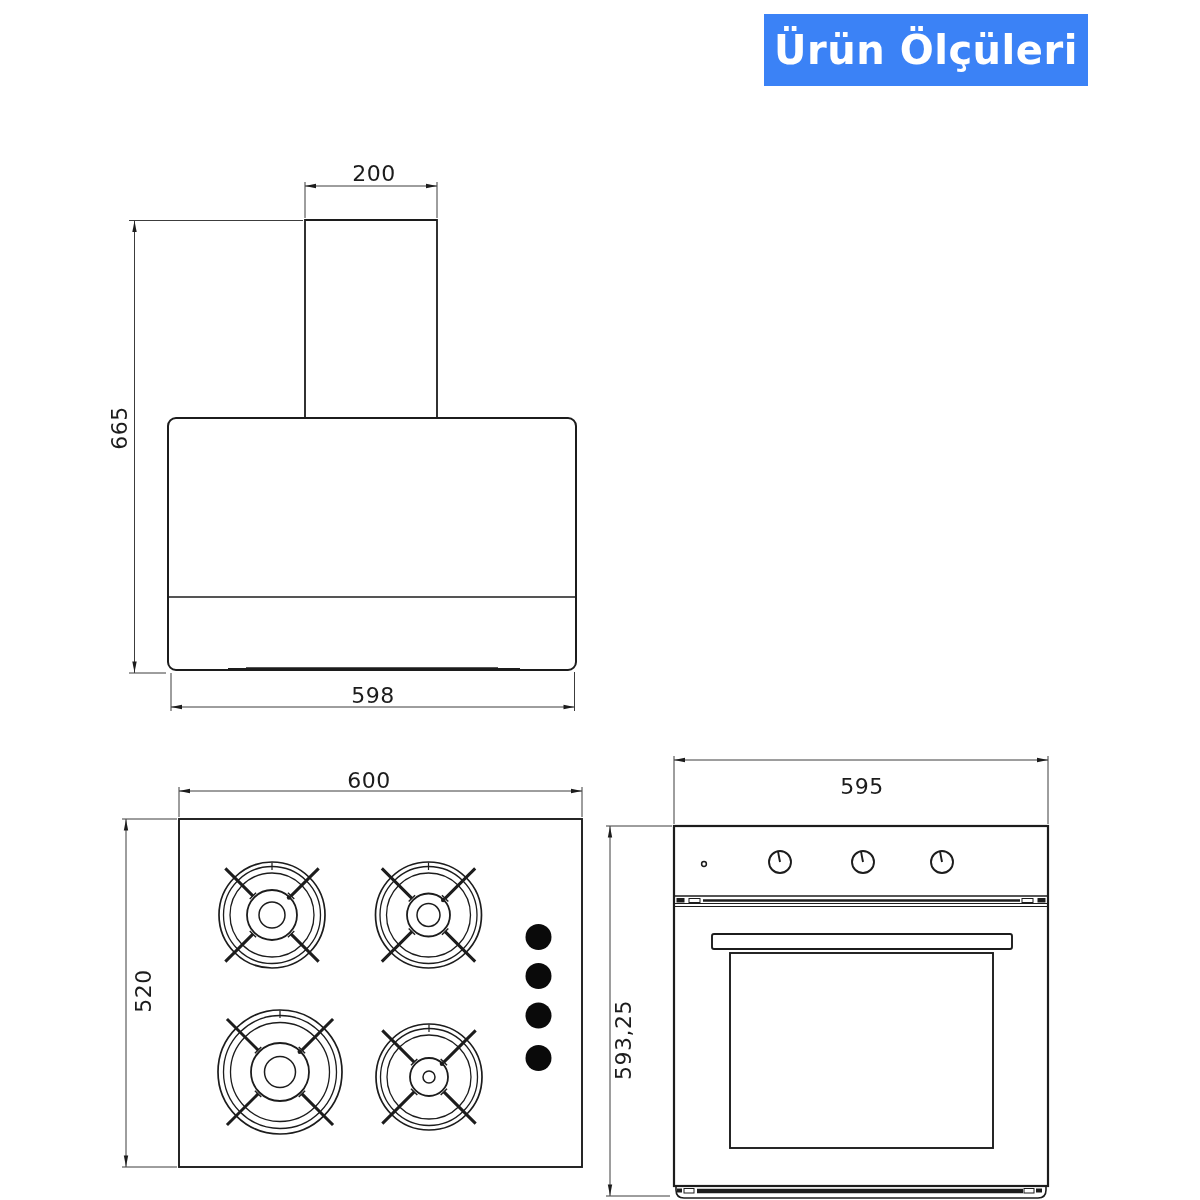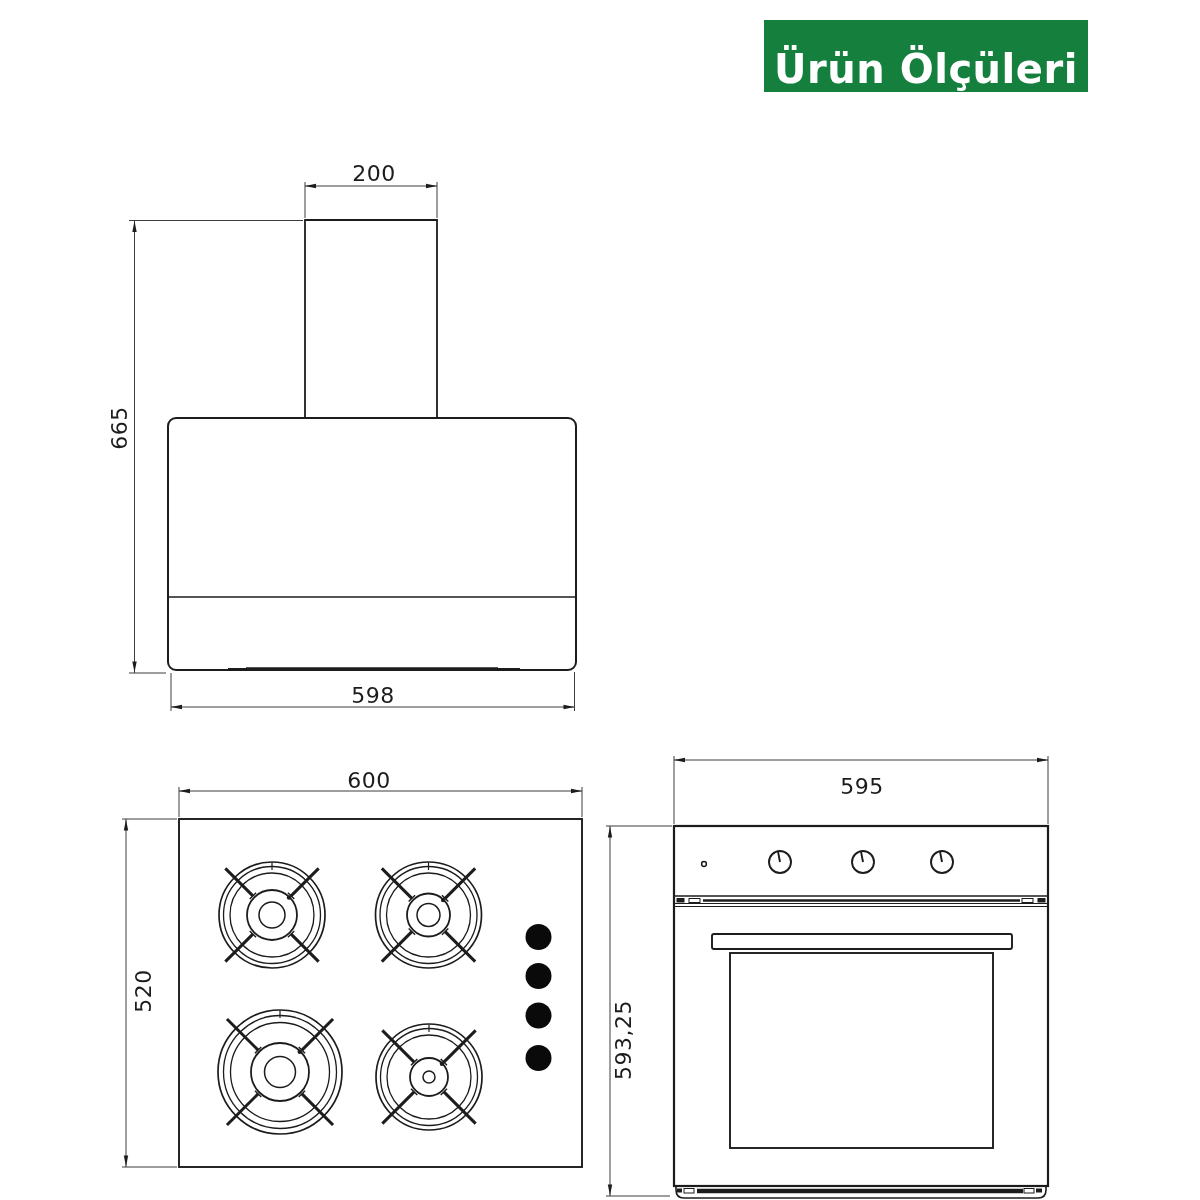--- a/index.html
+++ b/index.html
@@ -1,19 +1,19 @@
 <!DOCTYPE html>
 <html><head>
 <meta charset="utf-8">
 <style>
   html,body{margin:0;padding:0;background:#ffffff;}
   .canvas{position:relative;width:1200px;height:1200px;background:#ffffff;overflow:hidden;
           font-family:"DejaVu Sans", sans-serif;}
-  .badge{position:absolute;left:764px;top:20px;width:324px;height:72px;
-         background:#15803d;display:flex;align-items:flex-end;justify-content:center;}
+  .badge{position:absolute;left:764px;top:14px;width:324px;height:72px;
+         background:#3b82f6;display:flex;align-items:center;justify-content:center;}
   .badge span{color:#ffffff;font-size:40px;font-weight:700;letter-spacing:0.5px;
               font-family:"DejaVu Sans", sans-serif;}
   svg{position:absolute;left:0;top:0;}
   text{font-family:"DejaVu Sans", sans-serif;font-size:22px;fill:#1c1c1c;letter-spacing:0.5px;}
 </style>
 </head>
 <body>
 
 <div class="canvas">
 

